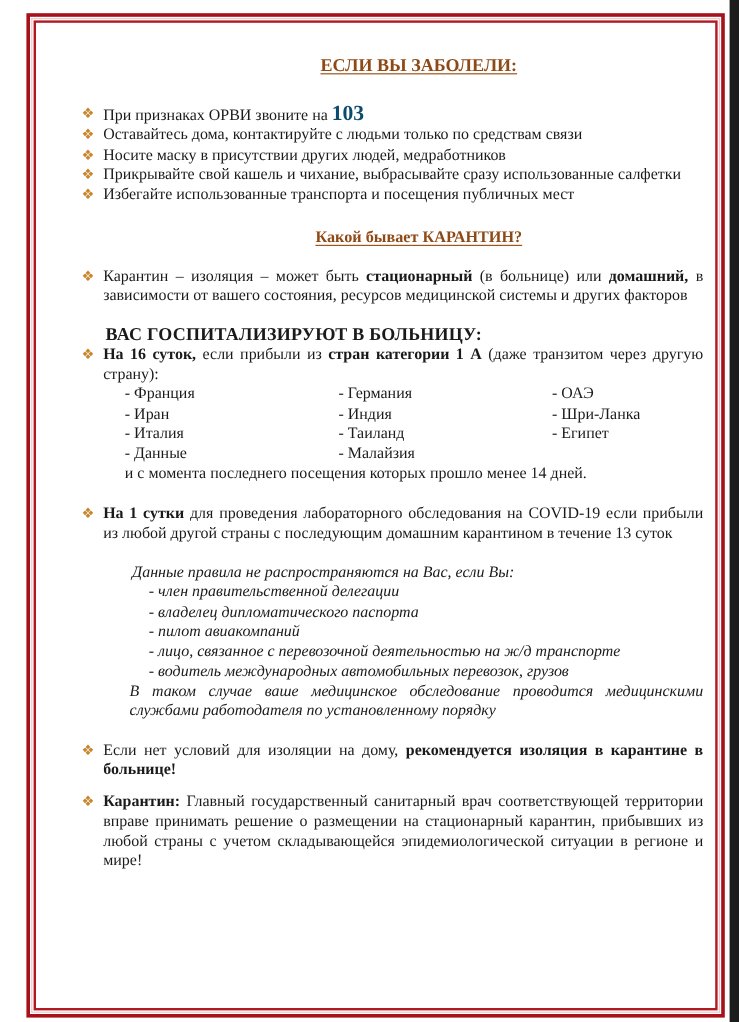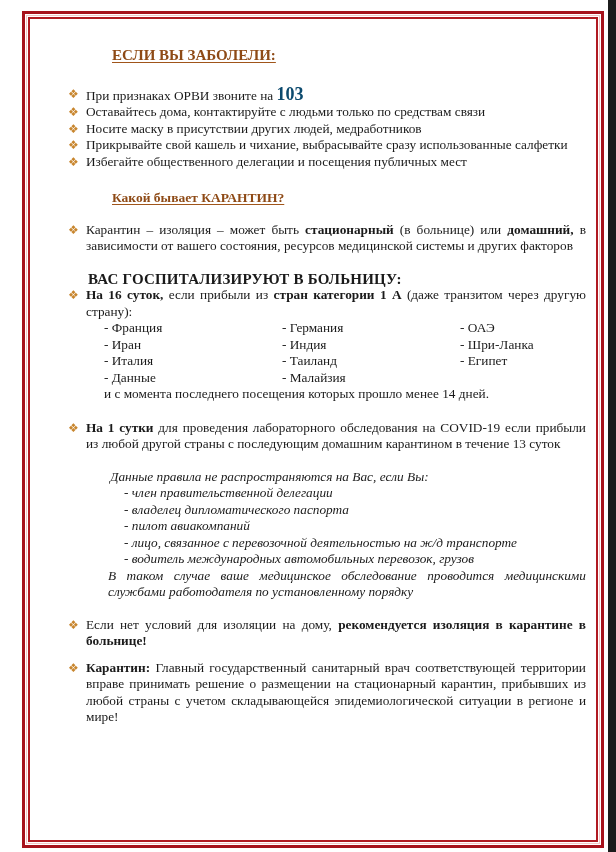--- a/index.html
+++ b/index.html
@@ -15,21 +15,21 @@
   .frame::before {
     content: ""; position: absolute; left: 1px; top: 1px; right: 1px; bottom: 1px;
     border: 1px solid #f3c7c7;
   }
   .frame-inner {
     position: absolute; left: 3px; top: 3px; right: 3px; bottom: 3px;
     border: 2px solid #b01a22;
   }
   .content { position: absolute; left: 66px; top: 36px; width: 520px; font-size: 13.3px; line-height: 16.5px; }
   .heading {
-    text-align: left; color: #8e4a16; font-weight: bold; text-decoration: underline;
+    text-align: center; color: #8e4a16; font-weight: bold; text-decoration: underline;
     text-decoration-color: #a0551a; text-underline-offset: 2px;
   }
   .h1 { font-size: 15px; margin: 11px 0 0 0; padding-left: 46px; }
   .h2 { font-size: 13.5px; margin: 0; padding-left: 46px; }
   .bullet { position: relative; padding-left: 20px; text-align: justify; }
   .bullet .dia {
     position: absolute; left: 2px; top: 0; width: 12px; color: #c8862e; font-size: 12px;
   }
   .accent { color: #0c4a6e; font-weight: bold; font-size: 18px; }
   b { font-weight: bold; }
@@ -65,21 +65,21 @@
     <div class="bullet">
       <span class="dia">❖</span>
       <span>Носите маску в присутствии других людей, медработников</span>
     </div>
     <div class="bullet">
       <span class="dia">❖</span>
       <span>Прикрывайте свой кашель и чихание, выбрасывайте сразу использованные салфетки</span>
     </div>
     <div class="bullet">
       <span class="dia">❖</span>
-      <span>Избегайте общественного делегации и посещения публичных мест</span>
+      <span>Избегайте использованные транспорта и посещения публичных мест</span>
     </div>
   </div>
 
   <div class="heading h2" style="margin-top:20px">Какой бывает КАРАНТИН?</div>
 
   <div class="bullet" style="margin-top:15px">
     <span class="dia">❖</span>
     <span>Карантин – изоляция – может быть </span><b>стационарный</b><span> (в больнице) или </span><b>домашний,</b><span> в зависимости от вашего состояния, ресурсов медицинской системы и других факторов</span>
   </div>
 

